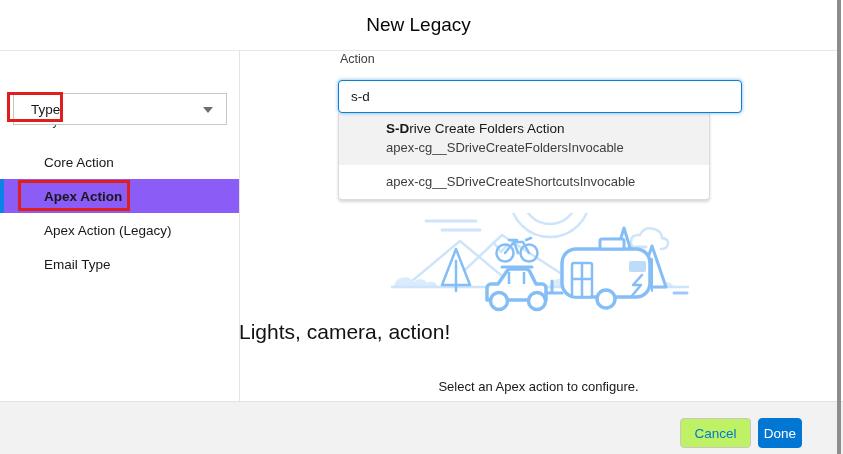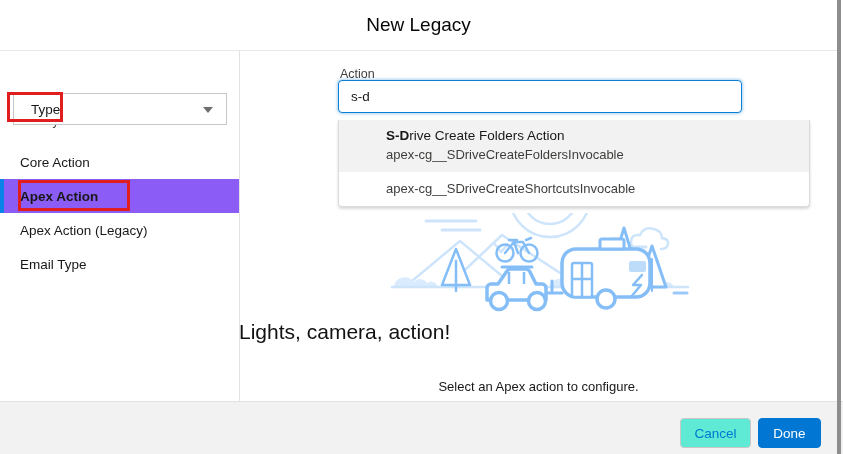--- a/index.html
+++ b/index.html
@@ -20,53 +20,53 @@
   .type-value { padding-left:17px; font-size:13.5px; color:#181818; }
   .chevron-down { position:absolute; right:13px; top:13px; width:0; height:0;
                   border-left:5px solid transparent; border-right:5px solid transparent;
                   border-top:6px solid #706e6b; }
   .annotation-box { position:absolute; border:3px solid #e01e1e; background:transparent; z-index:9; }
   .ann-type { left:7px; top:92px; width:56px; height:30px; }
   .ann-apex { left:18px; top:180px; width:112px; height:31px; }
 
   .nav { position:absolute; left:0; top:145px; width:239px; }
   .nav-item { position:relative; height:34px; display:flex; align-items:center;
-              padding-left:20px; font-size:13.5px; color:#181818; cursor:pointer; }
+              padding-left:44px; font-size:13.5px; color:#181818; cursor:pointer; }
   .nav-item.selected { background:#8b5cf6; font-weight:bold; }
   .nav-item.selected::before { content:""; position:absolute; left:0; top:0; bottom:0;
                                width:4px; background:#0b82e8; }
 
   
-  .action-label { position:absolute; left:340px; top:67px; font-size:12.5px; color:#3e3e3c; }
+  .action-label { position:absolute; left:340px; top:52px; font-size:12.5px; color:#3e3e3c; }
   .search-input { position:absolute; left:338px; top:80px; width:404px; height:33px;
                   border:1px solid #0b7fd6; border-radius:4px; padding:0 12px;
                   font-size:13.5px; color:#181818; font-family:"Liberation Sans", sans-serif;
                   outline:none; box-shadow:0 0 3px 1px rgba(11,127,214,.35); background:#fff; z-index:6; }
-  .listbox { position:absolute; left:338px; top:120px; width:472px; background:#fff;
+  .listbox { position:absolute; left:338px; top:113px; width:372px; background:#fff;
              border:1px solid #dddbda; border-top:none; border-radius:0 0 4px 4px;
              box-shadow:0 2px 3px rgba(0,0,0,.16); z-index:5; overflow:hidden; }
   .option { padding:7px 10px 8px 47px; cursor:pointer; }
   .option.highlighted { background:#f3f2f2; }
   .option-title { font-size:13.5px; color:#181818; line-height:18px; }
   .option-title b { font-weight:bold; }
   .option-sub { font-size:13px; color:#3e3e3c; line-height:18px; margin-top:1px; }
 
   .illustration { position:absolute; left:390px; top:213px; width:300px; height:112px; z-index:1; }
   .empty-heading { position:absolute; left:239px; top:320px; width:597px; text-align:left;
                    font-size:21px; color:#121212; font-weight:400; }
   .empty-subtext { position:absolute; left:240px; top:362px; width:597px; text-align:center;
                    font-size:13px; color:#181818;margin-top:17px; }
 
   
   .footer { position:absolute; left:0; top:401px; width:843px; height:53px;
             background:#f3f2f2; border-top:1px solid #e4e2e0; }
   .btn { position:absolute; top:16px; height:30px; border-radius:4px; font-size:13.5px;
          font-family:"Liberation Sans", sans-serif; cursor:pointer; }
-  .btn-cancel { left:680px; width:71px; background:#5eead4; border:1px solid #c9c7c5; color:#0176d3; }
-  .btn-done { left:758px; width:63px; background:#0176d3; border:1px solid #0176d3; color:#fff; }
+  .btn-cancel { left:680px; width:71px; background:#bef264; border:1px solid #c9c7c5; color:#0176d3; }
+  .btn-done { left:758px; width:44px; background:#0176d3; border:1px solid #0176d3; color:#fff; }
 
   .scroll-edge { position:absolute; left:837px; top:0; width:4px; height:454px; background:#8d8d8d; }
 </style>
 </head>
 <body>
 
 <div class="screen">
 
   <div class="modal-title">New Legacy</div>
   <div class="header-divider"></div>

